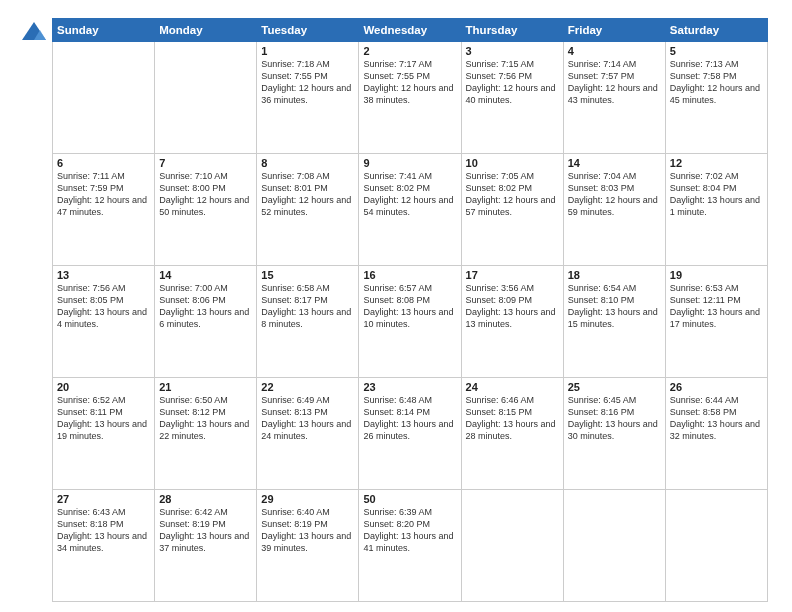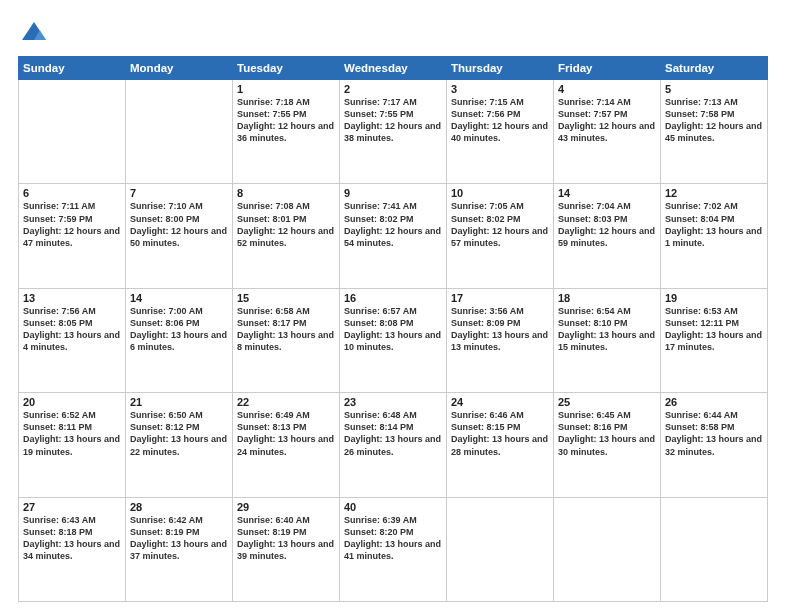--- a/index.html
+++ b/index.html
@@ -8,21 +8,21 @@
       background: #fff;
       width: 792px;
       height: 612px;
       overflow: hidden;
     }
     .page {
       width: 792px;
       height: 612px;
       padding: 18px 24px 10px 18px;
       display: flex;
-      flex-direction: column;
+      flex-direction: row;
     }
     .header {
       display: flex;
       justify-content: space-between;
       align-items: flex-start;
       margin-bottom: 10px;
     }
     .logo {
       display: flex;
       align-items: center;
@@ -87,21 +87,20 @@
       font-size: 11px;
       font-weight: bold;
       color: #222;
       display: block;
       margin-bottom: 1px;
     }
     .day-info {
       font-size: 9px;
       color: #333;
       line-height: 1.35;
-      font-weight: bold;
     }
     .empty { background: #fff; }
   </style>
 </head>
 <body>
 
 <div class="page">
   <div class="header">
     <div class="logo">
       <svg class="logo-icon" viewBox="0 0 28 28" xmlns="http://www.w3.org/2000/svg">
@@ -311,21 +310,21 @@
 Sunset: 8:19 PM
 Daylight: 13 hours and 37 minutes.</div>
           </td>
           <td>
             <span class="day-num">29</span>
             <div class="day-info">Sunrise: 6:40 AM
 Sunset: 8:19 PM
 Daylight: 13 hours and 39 minutes.</div>
           </td>
           <td>
-            <span class="day-num">40</span>
+            <span class="day-num">50</span>
             <div class="day-info">Sunrise: 6:39 AM
 Sunset: 8:20 PM
 Daylight: 13 hours and 41 minutes.</div>
           </td>
           <td class="empty"></td>
           <td class="empty"></td>
           <td class="empty"></td>
         </tr>
       </tbody>
   </table>

